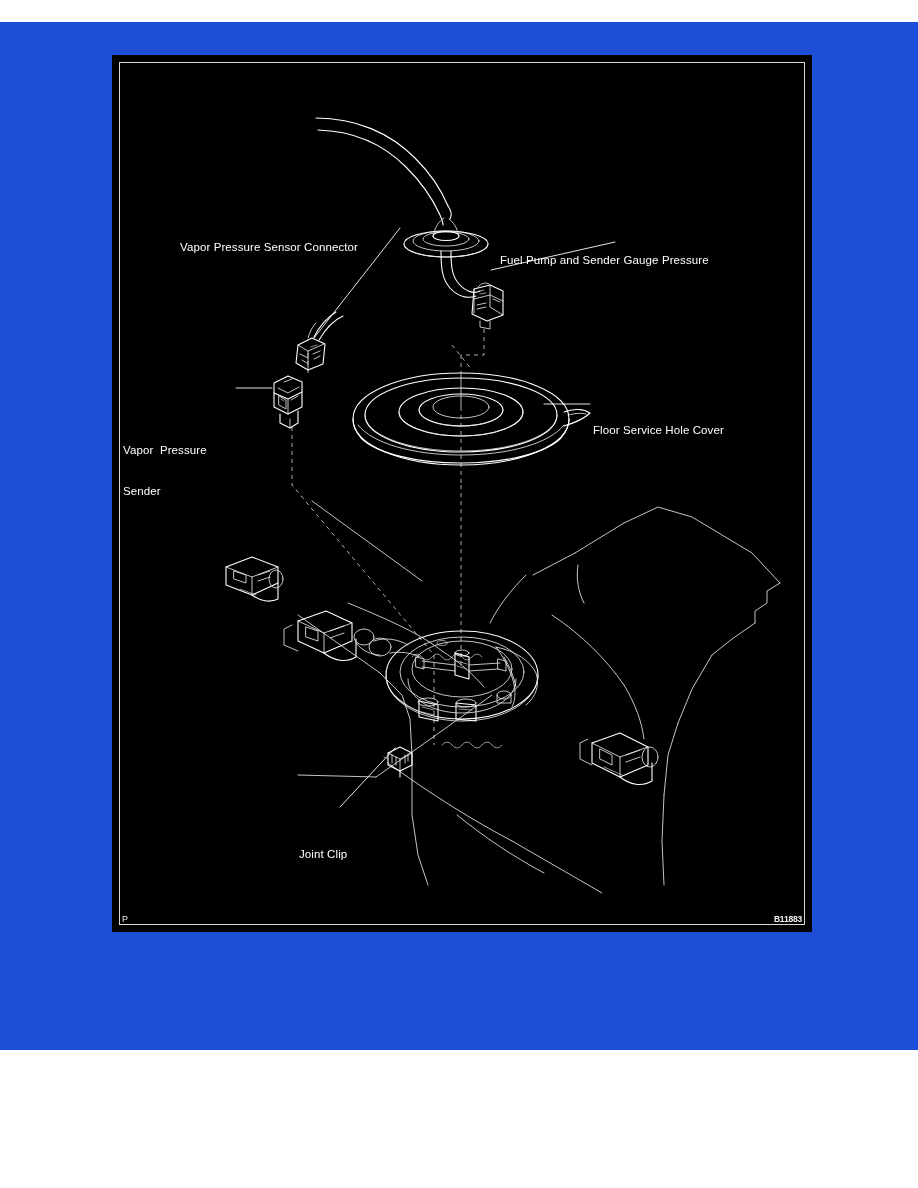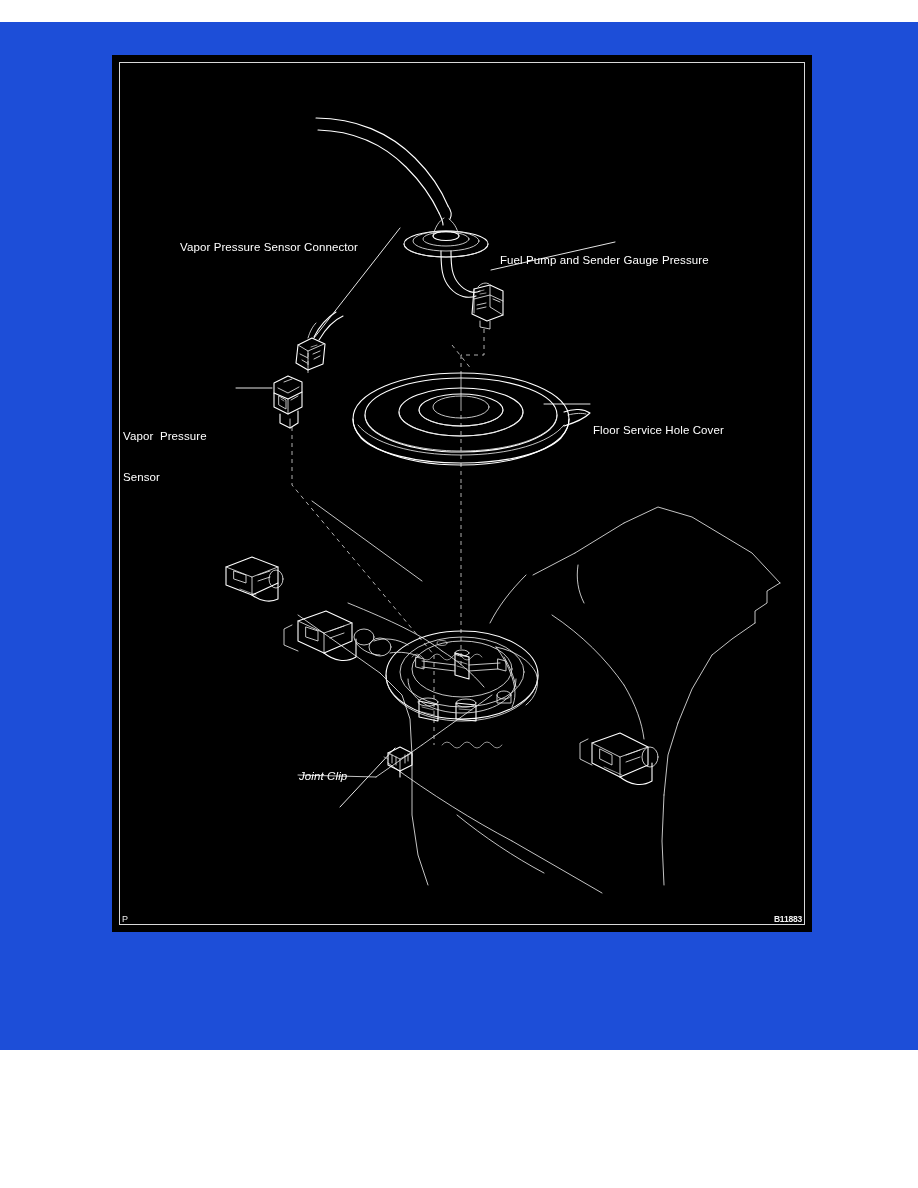--- a/index.html
+++ b/index.html
@@ -64,23 +64,23 @@
     font-family: "Liberation Sans", sans-serif;
     font-size: 11.5px;
     line-height: 13.5px;
     letter-spacing: 0.1px;
     white-space: pre;
     -webkit-font-smoothing: none;
   }
 
   #label-vapor-pressure-sensor-connector { left: 68px;  top: 186px; }
   #label-fuel-pump-sender-connector      { left: 388px; top: 199px; }
-  #label-vapor-pressure-sensor           { left: 11px;  top: 348px; }
+  #label-vapor-pressure-sensor           { left: 11px;  top: 362px; }
   #label-floor-service-hole-cover         { left: 481px; top: 369px; }
-  #label-joint-clip                       { left: 187px; top: 715px; font-style: italic; }
+  #label-joint-clip                       { left: 187px; top: 793px; }
 
   
   #corner-mark-p {
     position: absolute;
     left: 10px;
     bottom: 8px;
     color: #e8e8e8;
     font-family: "Liberation Sans", sans-serif;
     font-size: 9px;
     line-height: 9px;
@@ -367,21 +367,21 @@
       </g>
 
     </svg>
 
     <div class="label" id="label-vapor-pressure-sensor-connector">Vapor Pressure Sensor Connector</div>
 
     <div class="label" id="label-fuel-pump-sender-connector">Fuel Pump and Sender Gauge Pressure</div>
 
     <div class="label" id="label-vapor-pressure-sensor">
       <div>Vapor  Pressure</div>
-      <div>Sensor</div>
+      <div>Sender</div>
     </div>
 
     <div class="label" id="label-floor-service-hole-cover">Floor Service Hole Cover</div>
 
     <div class="label" id="label-joint-clip">Joint Clip</div>
 
     <div id="corner-mark-p">P</div>
 
     <div id="figure-code">B11883</div>
 

